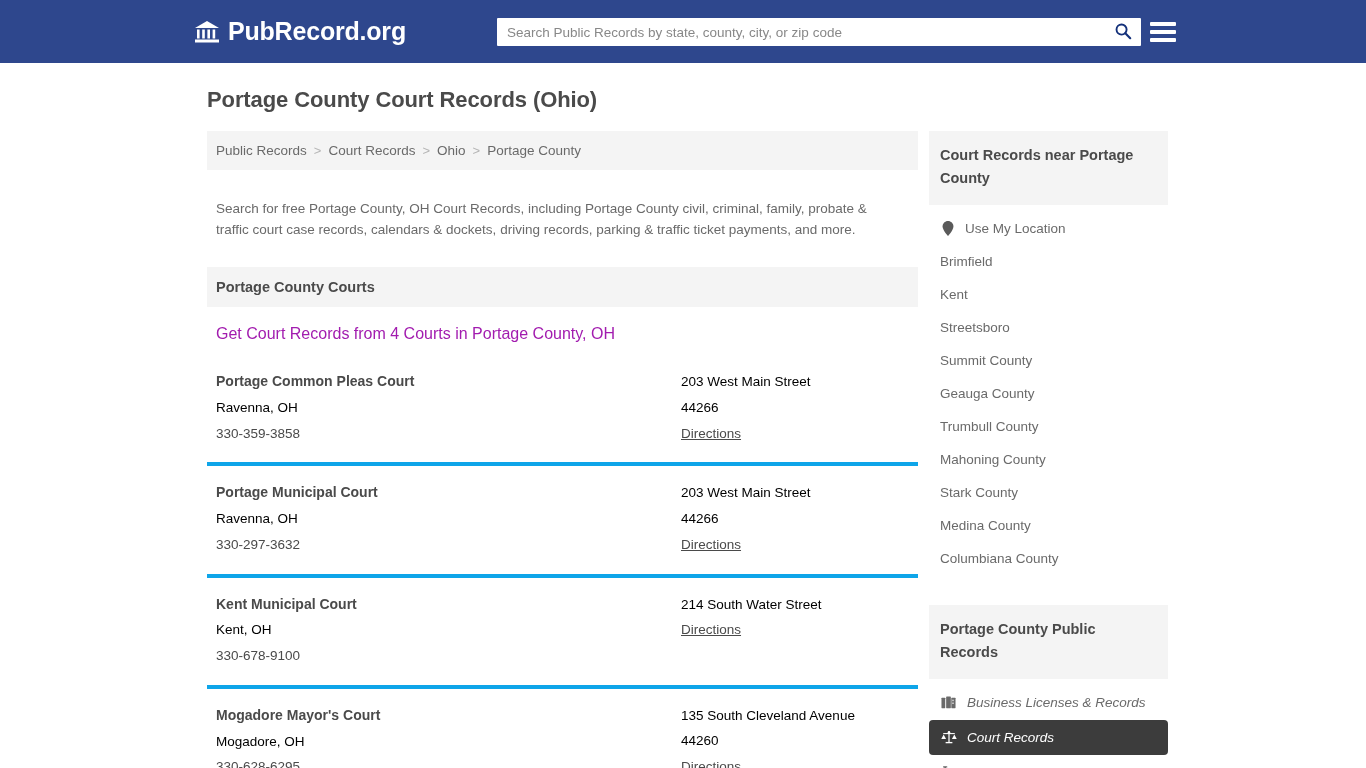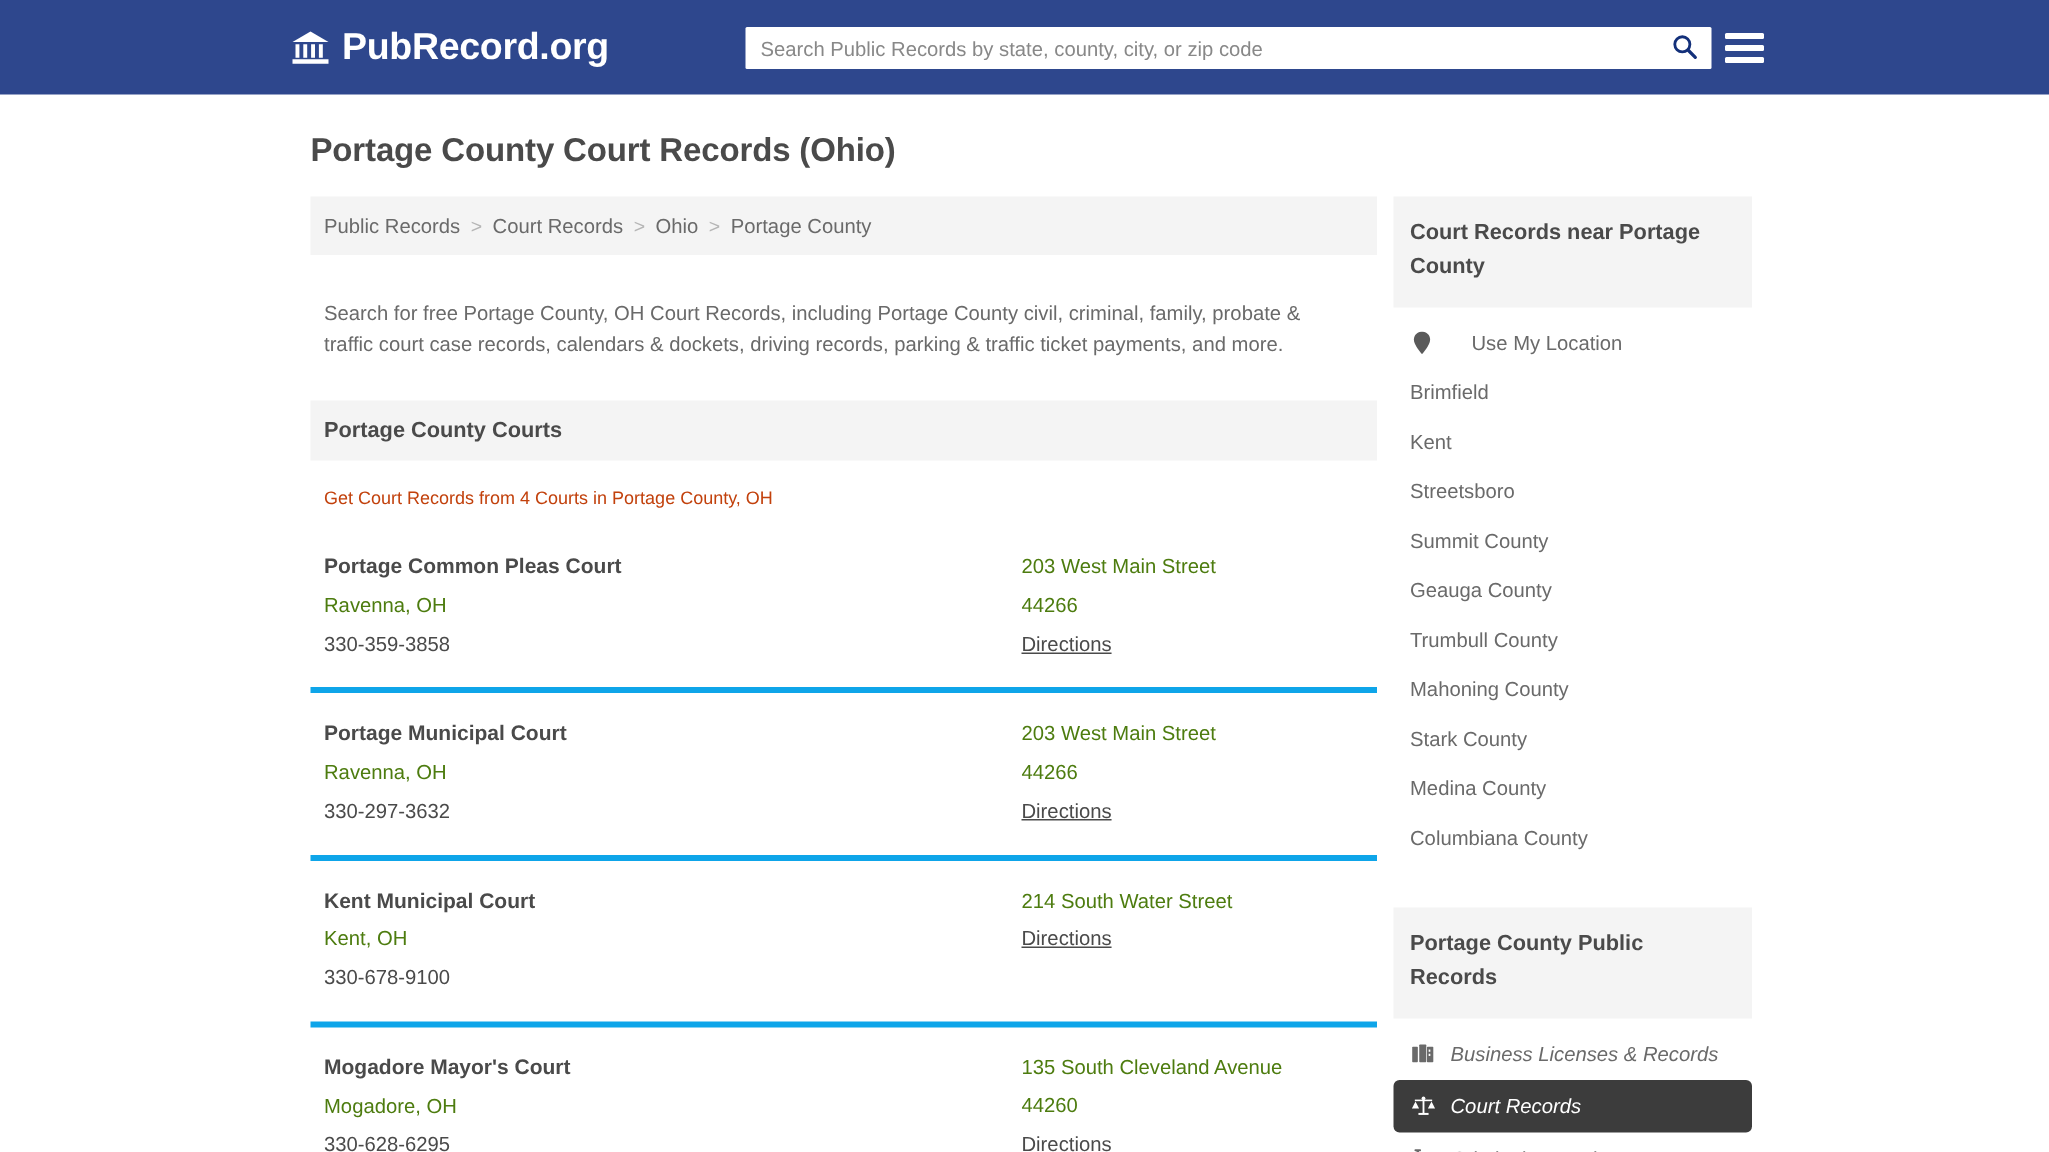--- a/index.html
+++ b/index.html
@@ -159,22 +159,22 @@
   
   .section-bar {
     background: #f4f4f4;
     padding: 12px 9px;
     margin-top: 26px;
     font-size: 14.5px;
     font-weight: bold;
     color: #4a4a4a;
   }
   .section-sub {
-    font-size: 12px;
-    color: #c2410c;
+    font-size: 16px;
+    color: #a21caf;
     padding: 18px 9px 0 9px;
   }
 
   
   .court-list { margin-top: 12px; }
   .court-row {
     display: flex;
     border-top: 4px solid #0ea5e9;
     padding: 14px 9px 16px 9px;
   }
@@ -182,21 +182,21 @@
   .court-left { width: 465px; }
   .court-right { flex: 1 1 auto; }
   .court-name {
     font-size: 14px;
     font-weight: bold;
     color: #4a4a4a;
     line-height: 1.85;
   }
   .court-line {
     font-size: 13.5px;
-    color: #4d7c0f;
+    color: #000000;
     line-height: 1.9;
   }
   .court-phone {
     font-size: 13.5px;
     color: #4a4a4a;
     line-height: 1.9;
   }
   .directions-link {
     font-size: 13.5px;
     color: #4a4a4a;
@@ -212,21 +212,21 @@
     padding: 13px 11px 14px 11px;
     font-size: 14.5px;
     font-weight: bold;
     color: #4a4a4a;
     line-height: 1.62;
   }
   .side-list { margin: 0; padding: 0; list-style: none; }
   .side-item {
     display: flex;
     align-items: flex-start;
-    gap: 25px;
+    gap: 9px;
     padding: 9px 11px;
     font-size: 13.5px;
     color: #6a6a6a;
     cursor: pointer;
   }
   .side-item.first { padding-top: 16px; }
   .side-icon {
     width: 16px;
     display: flex;
     align-items: center;

